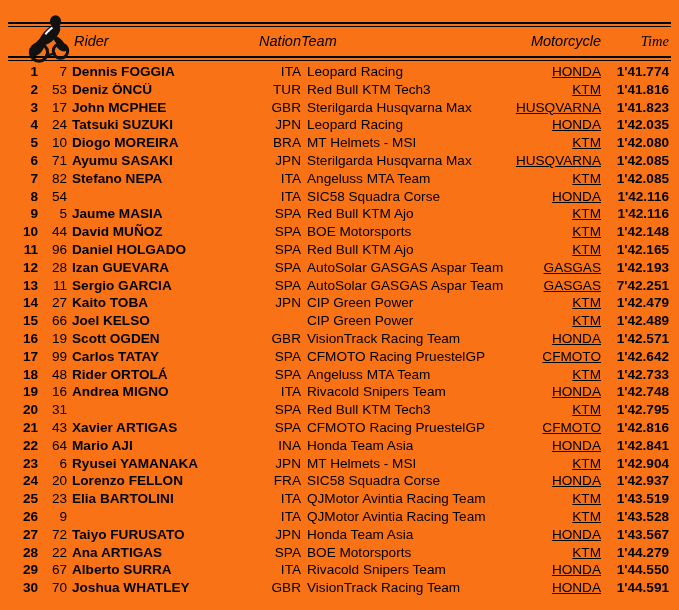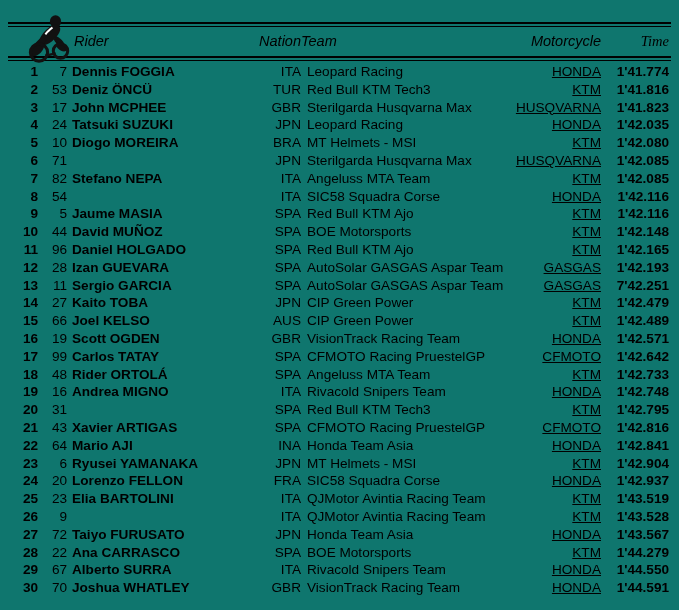--- a/index.html
+++ b/index.html
@@ -15,21 +15,21 @@
     color: #000000;
     overflow: hidden;
     position: relative;
   }
 
   #results-sheet {
     position: relative;
     width: 679px;
     height: 610px;
     box-sizing: border-box;
-    background: #0f766e;
+    background: #f97316;
   }
 
   
   .header-block {
     position: absolute;
     left: 0;
     top: 22px;
     width: 679px;
     height: 40px;
   }
@@ -236,20 +236,21 @@
         <div class="cell c-num">10</div>
         <div class="cell c-nation">BRA</div>
         <div class="cell c-rider">Diogo MOREIRA</div>
         <div class="cell c-team">MT Helmets - MSI</div>
         <div class="cell c-bike">KTM</div>
         <div class="cell c-time">1'42.080</div>
       </div>
       <div class="result-row">
         <div class="cell c-pos">6</div>
         <div class="cell c-num">71</div>
+        <div class="cell c-rider">Ayumu SASAKI</div>
         <div class="cell c-nation">JPN</div>
         <div class="cell c-team">Sterilgarda Husqvarna Max</div>
         <div class="cell c-bike">HUSQVARNA</div>
         <div class="cell c-time">1'42.085</div>
       </div>
       <div class="result-row">
         <div class="cell c-pos">7</div>
         <div class="cell c-num">82</div>
         <div class="cell c-rider">Stefano NEPA</div>
         <div class="cell c-nation">ITA</div>
@@ -316,21 +317,20 @@
         <div class="cell c-rider">Kaito TOBA</div>
         <div class="cell c-nation">JPN</div>
         <div class="cell c-team">CIP Green Power</div>
         <div class="cell c-bike">KTM</div>
         <div class="cell c-time">1'42.479</div>
       </div>
       <div class="result-row">
         <div class="cell c-pos">15</div>
         <div class="cell c-num">66</div>
         <div class="cell c-rider">Joel KELSO</div>
-        <div class="cell c-nation">AUS</div>
         <div class="cell c-team">CIP Green Power</div>
         <div class="cell c-bike">KTM</div>
         <div class="cell c-time">1'42.489</div>
       </div>
       <div class="result-row">
         <div class="cell c-pos">16</div>
         <div class="cell c-num">19</div>
         <div class="cell c-rider">Scott OGDEN</div>
         <div class="cell c-nation">GBR</div>
         <div class="cell c-team">VisionTrack Racing Team</div>
@@ -430,21 +430,21 @@
         <div class="cell c-num">72</div>
         <div class="cell c-rider">Taiyo FURUSATO</div>
         <div class="cell c-nation">JPN</div>
         <div class="cell c-team">Honda Team Asia</div>
         <div class="cell c-bike">HONDA</div>
         <div class="cell c-time">1'43.567</div>
       </div>
       <div class="result-row">
         <div class="cell c-pos">28</div>
         <div class="cell c-num">22</div>
-        <div class="cell c-rider">Ana CARRASCO</div>
+        <div class="cell c-rider">Ana ARTIGAS</div>
         <div class="cell c-nation">SPA</div>
         <div class="cell c-team">BOE Motorsports</div>
         <div class="cell c-bike">KTM</div>
         <div class="cell c-time">1'44.279</div>
       </div>
       <div class="result-row">
         <div class="cell c-pos">29</div>
         <div class="cell c-num">67</div>
         <div class="cell c-rider">Alberto SURRA</div>
         <div class="cell c-nation">ITA</div>

